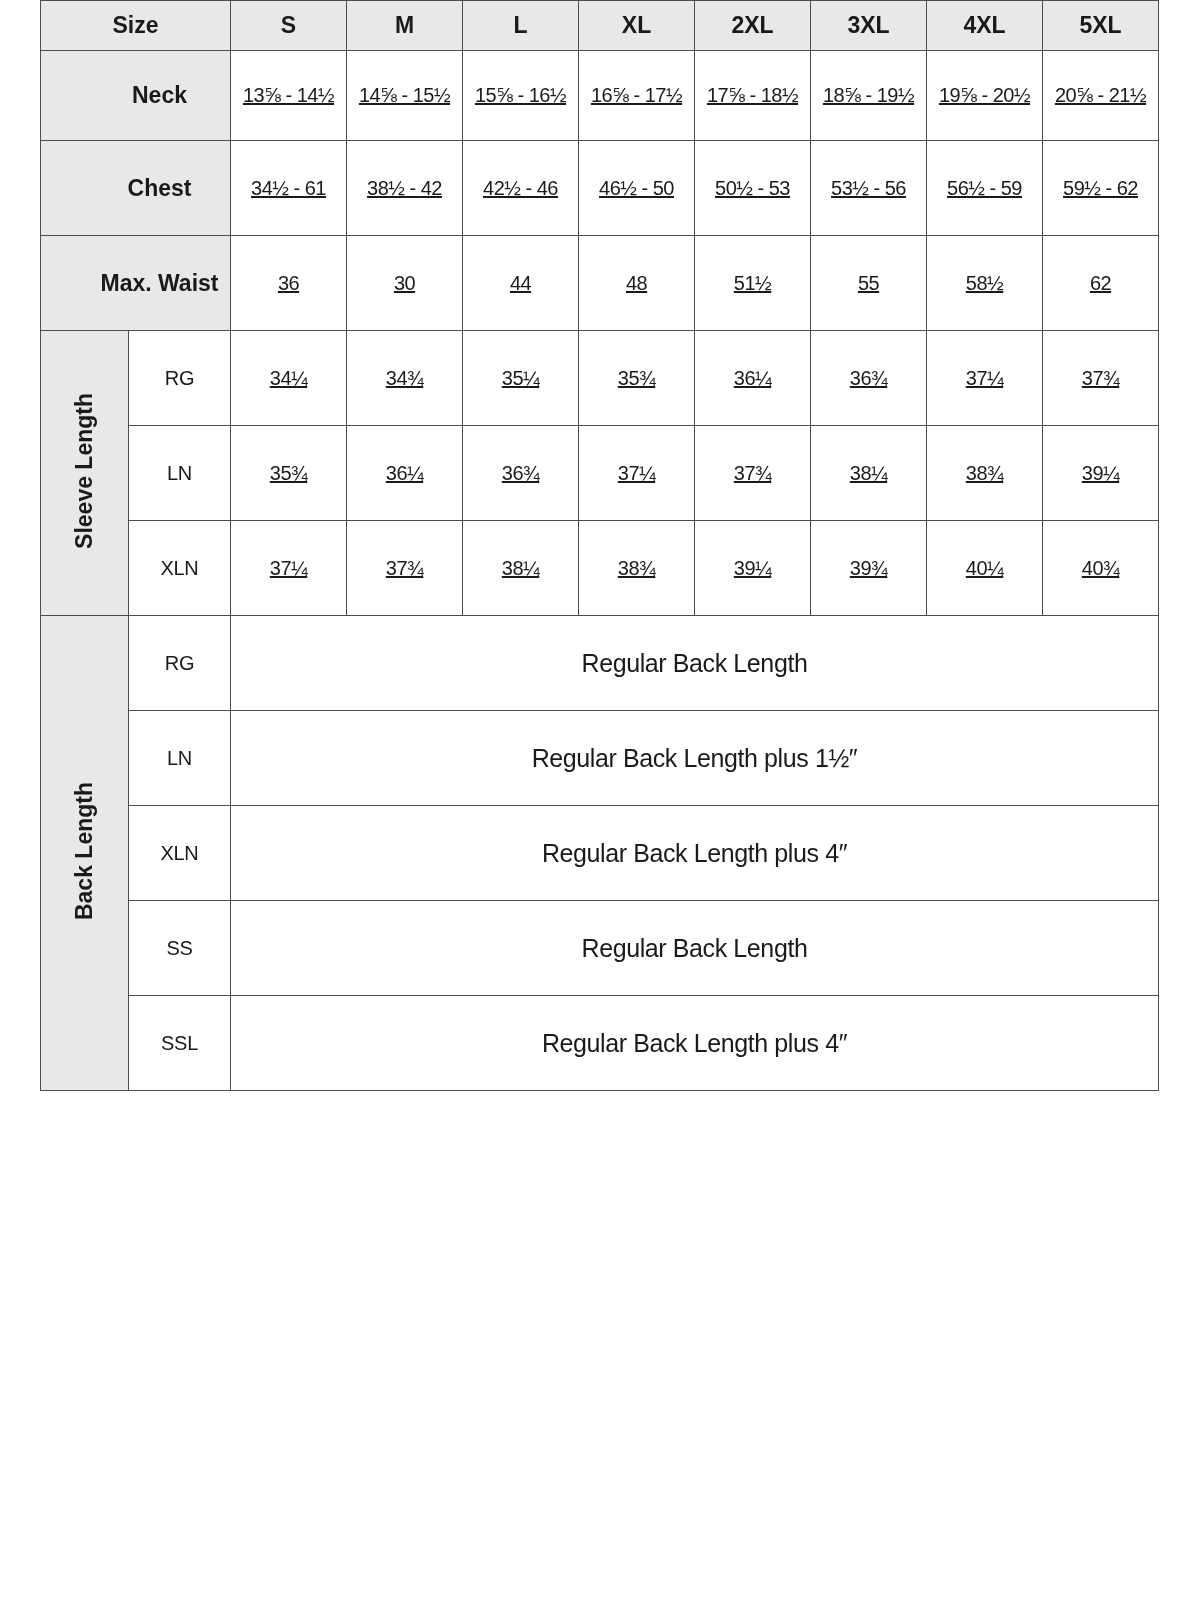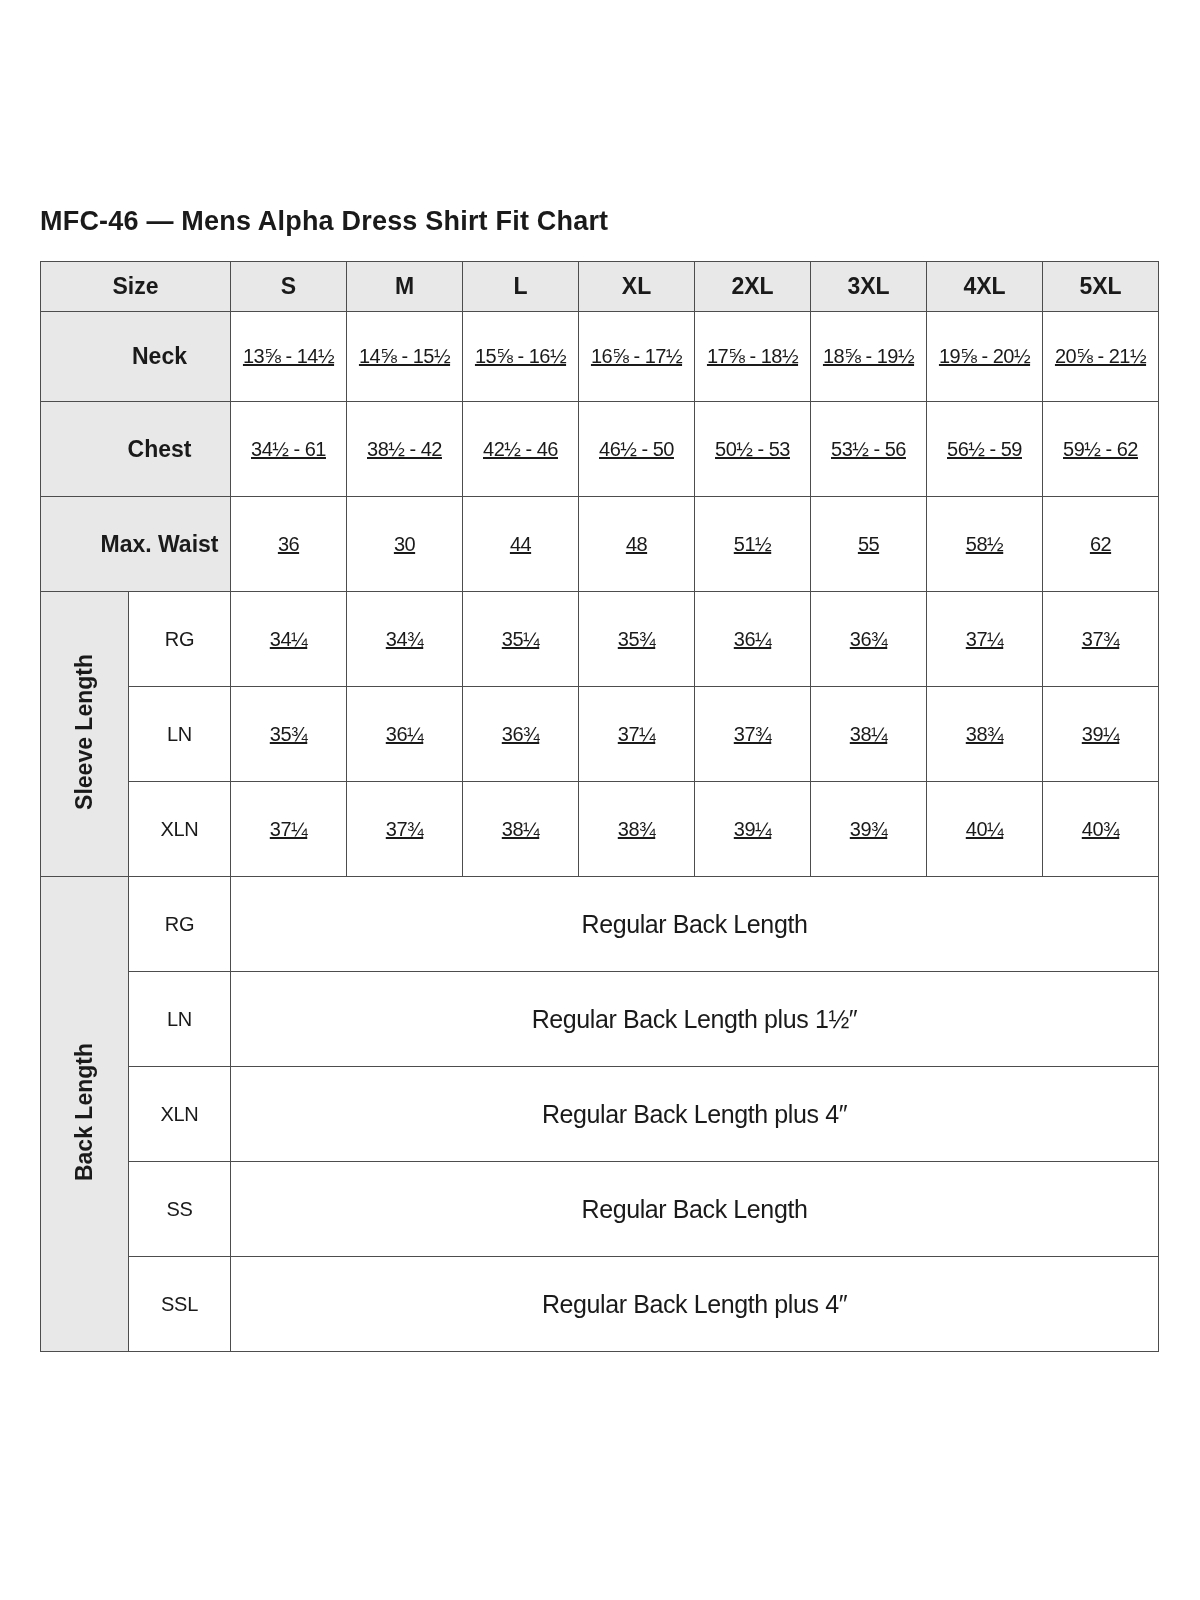--- a/index.html
+++ b/index.html
@@ -73,21 +73,20 @@
   td.span-text {
     font-size: 25px;
     letter-spacing: -0.4px;
     font-stretch: condensed;
   }
 </style>
 </head>
 <body>
 
 <div class="page">
-  <h1 class="page-title">MFC-46 — Mens Alpha Dress Shirt Fit Chart</h1>
 
   <table class="fit-chart">
     <colgroup>
       <col style="width:88px">
       <col style="width:102px">
       <col style="width:116px">
         <col style="width:116px">
         <col style="width:116px">
         <col style="width:116px">
       <col style="width:116px">

